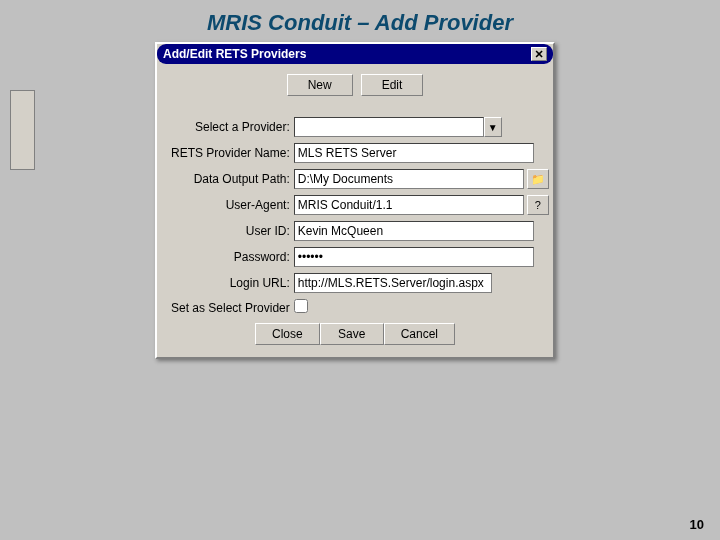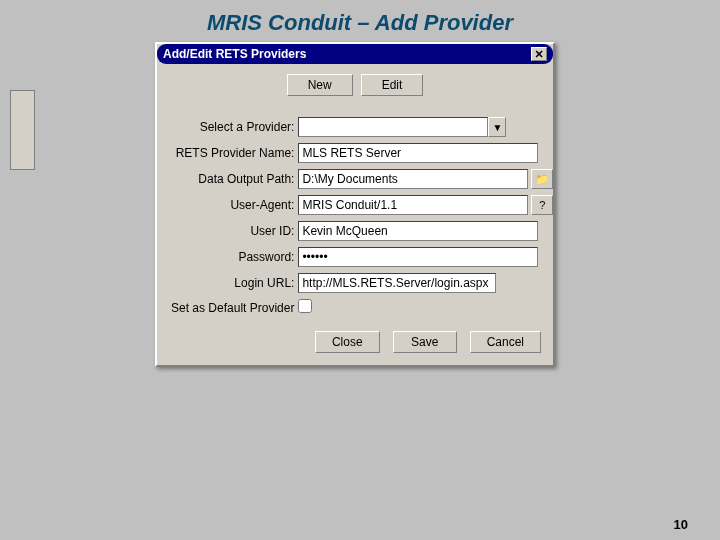--- a/index.html
+++ b/index.html
@@ -159,23 +159,23 @@
 
     .checkbox-input {
       width: 14px;
       height: 14px;
       cursor: pointer;
     }
 
     
     .bottom-btn-row {
       display: flex;
-      justify-content: flex-end;
-      gap: 13px;
-      margin-top: 12px;
+      justify-content: center;
+      gap: 0;
+      margin-top: 4px;
     }
 
     .btn-bottom {
       background: #d4d0c8;
       border: 1px solid #808080;
       border-top: 1px solid #ffffff;
       border-left: 1px solid #ffffff;
       padding: 3px 16px;
       font-size: 12px;
       cursor: pointer;
@@ -191,21 +191,21 @@
       width: 25px;
       height: 80px;
       background: #d4d0c8;
       border: 1px solid #808080;
     }
 
     
     .page-num {
       position: absolute;
       bottom: 8px;
-      right: 32px;
+      right: 16px;
       font-size: 13px;
       font-weight: bold;
       margin-top: 20px;
     }
 
     
     .watermark {
       position: absolute;
       top: 218px;
       left: 0;
@@ -305,21 +305,21 @@
           <input class="field-input field-input-wide" type="password" value="******" style="">
         </td>
       </tr>
       <tr>
         <td class="label-cell">Login URL:</td>
         <td>
           <input class="field-input" style="width: 198px;" type="text" value="http://MLS.RETS.Server/login.aspx">
         </td>
       </tr>
       <tr>
-        <td class="label-cell">Set as Default Provider</td>
+        <td class="label-cell">Set as Select Provider</td>
         <td>
           <input class="checkbox-input" type="checkbox" style="">
         </td>
       </tr>
     </tbody>
       </table>
 
     <div class="bottom-btn-row">
       <button class="btn-bottom">Close</button>
       <button class="btn-bottom">Save</button>

